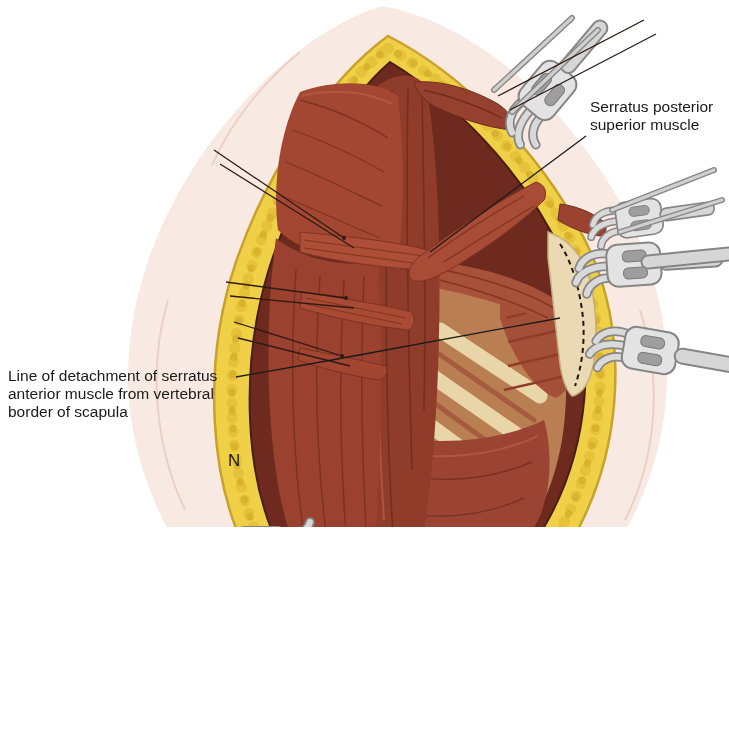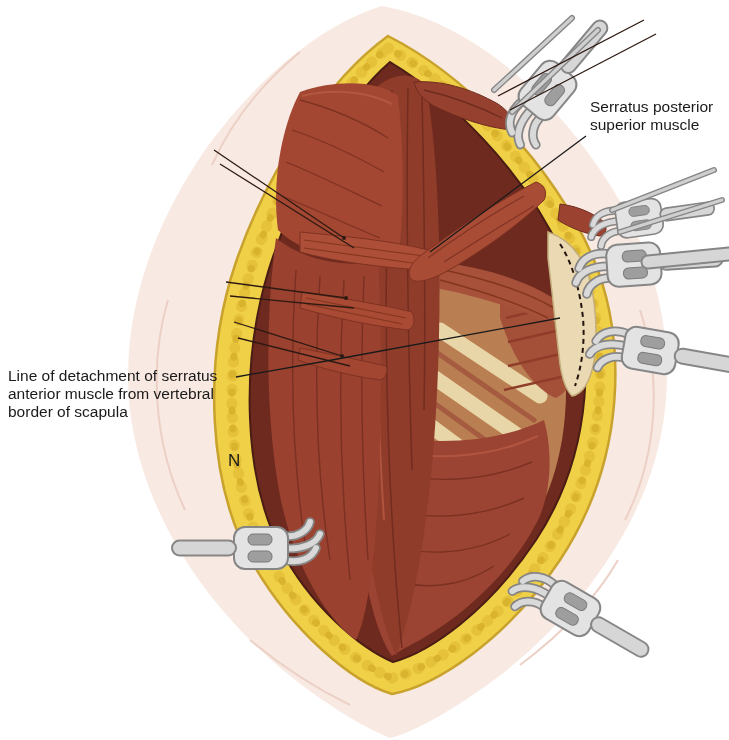--- a/index.html
+++ b/index.html
@@ -1,16 +1,16 @@
 <!DOCTYPE html>
 <html><head>
 <meta charset="utf-8">
 <style>
   html,body{margin:0;padding:0;background:#ffffff;}
-  .canvas{position:relative;width:729px;height:740px;background:#ffffff;overflow:hidden;
+  .canvas{position:relative;width:729px;height:527px;background:#ffffff;overflow:hidden;
           font-family:"Liberation Sans", sans-serif;}
   svg text{font-family:"Liberation Sans", sans-serif;fill:#1a1a1a;}
   .lbl{font-size:15.5px;}
   .mark{font-size:17px;}
   .prong-out{fill:none;stroke:#868686;stroke-width:9.5;stroke-linecap:round;}
   .prong-in{fill:none;stroke:#d9d9d9;stroke-width:6;stroke-linecap:round;}
   .plate{fill:#e3e3e3;stroke:#868686;stroke-width:2;}
   .hole{fill:#9e9e9e;stroke:#7a7a7a;stroke-width:1;}
   .handle{fill:#d6d6d6;stroke:#868686;stroke-width:2;}
   .rod-out{stroke:#868686;stroke-width:6;stroke-linecap:round;}

